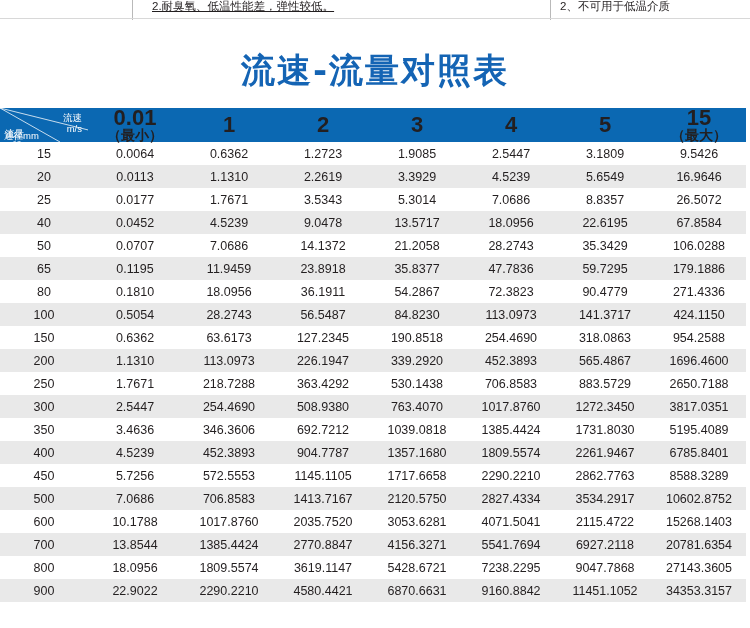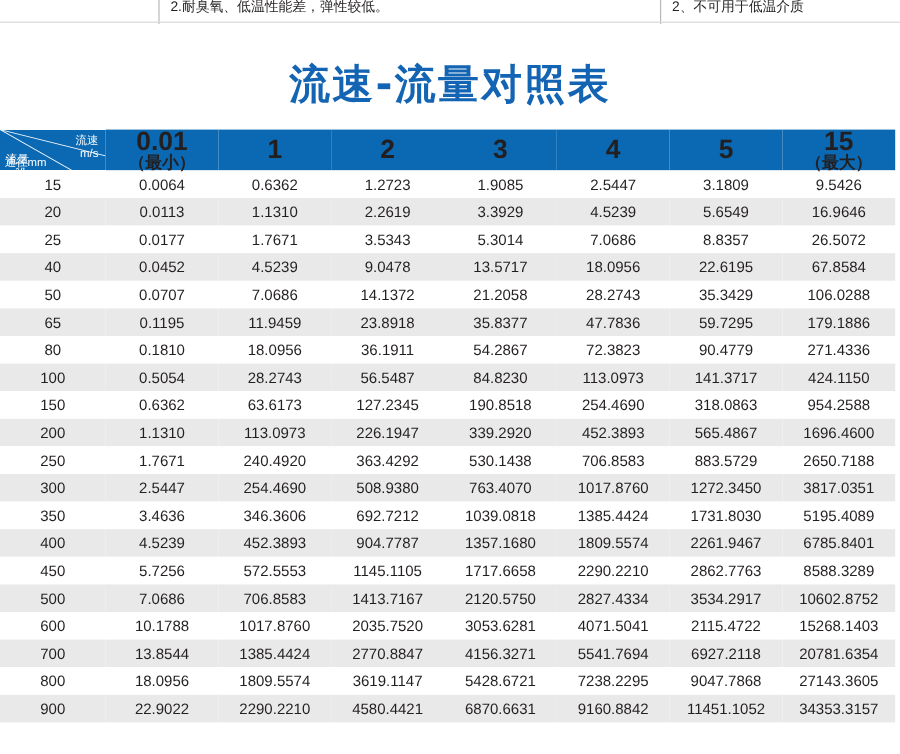--- a/index.html
+++ b/index.html
@@ -29,21 +29,21 @@
     background: #ffffff;
   }
   .top-strip .tsline {
     position: absolute;
     top: 0px;
     font-size: 11.5px;
     color: #231f20;
     white-space: nowrap;
     line-height: 13px;
   }
-  .top-strip .ts-left { left: 142px; }
+  .top-strip .ts-left { left: 152px; text-decoration: underline; }
   .top-strip .ts-right { left: 560px; }
   .top-strip .vrule {
     position: absolute;
     top: -2px;
     width: 1px;
     height: 22px;
     background: #b9b9b9;
   }
   .top-strip .vr1 { left: 132px; }
   .top-strip .vr2 { left: 550px; }
@@ -308,21 +308,21 @@
           <td>113.0973</td>
           <td>226.1947</td>
           <td>339.2920</td>
           <td>452.3893</td>
           <td>565.4867</td>
           <td>1696.4600</td>
         </tr>
         <tr class="odd">
           <td class="dia">250</td>
           <td>1.7671</td>
-          <td>240.4920</td>
+          <td>218.7288</td>
           <td>363.4292</td>
           <td>530.1438</td>
           <td>706.8583</td>
           <td>883.5729</td>
           <td>2650.7188</td>
         </tr>
         <tr class="even">
           <td class="dia">300</td>
           <td>2.5447</td>
           <td>254.4690</td>

